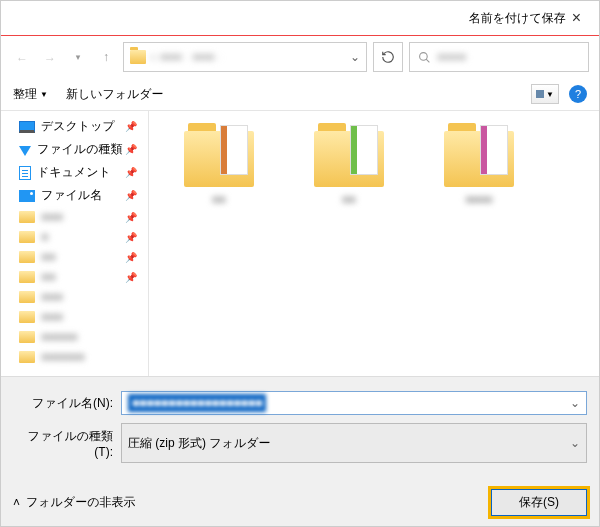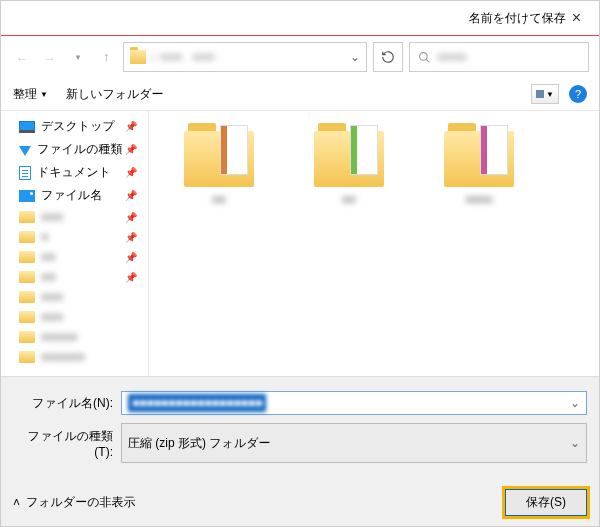--- a/index.html
+++ b/index.html
@@ -46,21 +46,21 @@
 .field-row { display:flex; align-items:center; gap:8px; margin-bottom:8px; }
 .field-row label { width:100px; text-align:right; }
 .field-row .input { flex:1; height:24px; border:1px solid #7aa7d8; background:#fff; display:flex; align-items:center; padding:0 6px; position:relative; }
 .input .highlight { background:#0a63c2; color:#fff; padding:2px 4px; filter:blur(2px); }
 .input .chev { margin-left:auto; color:#666; }
 .field-row .select { flex:1; height:40px; border:1px solid #bbb; background:#ebebeb; display:flex; align-items:center; padding:0 6px; }
 .select .chev { margin-left:auto; color:#666; }
 .btn-row { display:flex; align-items:center; gap:10px; padding: 8px 12px 10px; background:#f0f0f0; }
 .hide-folders { display:flex; align-items:center; gap:6px; cursor:pointer; }
 .btn-row .spacer { flex:1; }
-.btn { min-width:76px; padding:4px 20px; background:#e8e8e8; border:1px solid #adadad; cursor:pointer; text-align:center; }
+.btn { min-width:76px; padding:4px 27px; background:#e8e8e8; border:1px solid #adadad; cursor:pointer; text-align:center; }
 .btn.primary { outline: 3px solid #f5b400; border:1px solid #0a63c2; }
 svg { display:block; }
 </style>
 </head>
 <body>
 
 <div class="title-bar">
   <span>名前を付けて保存</span>
   <span class="close">×</span>
 </div>

